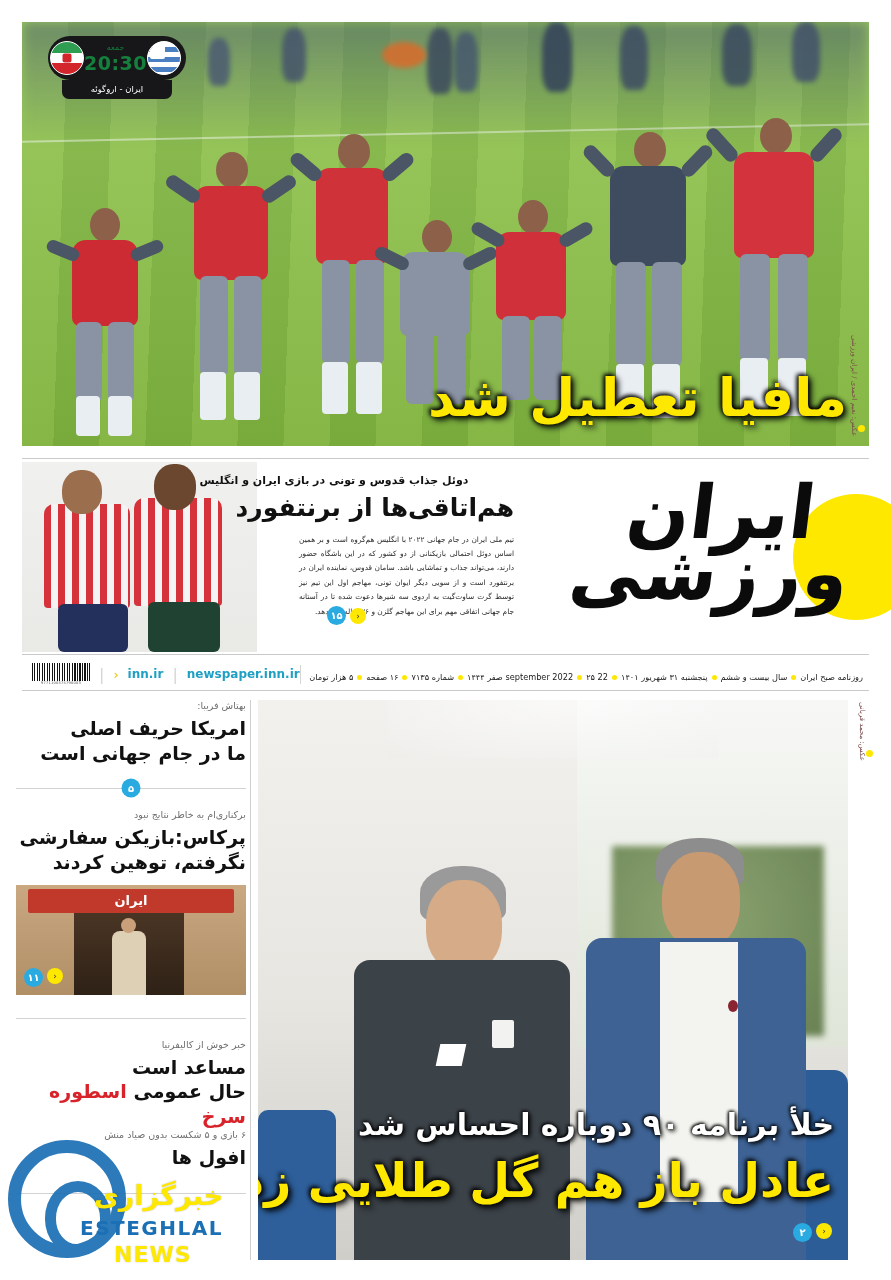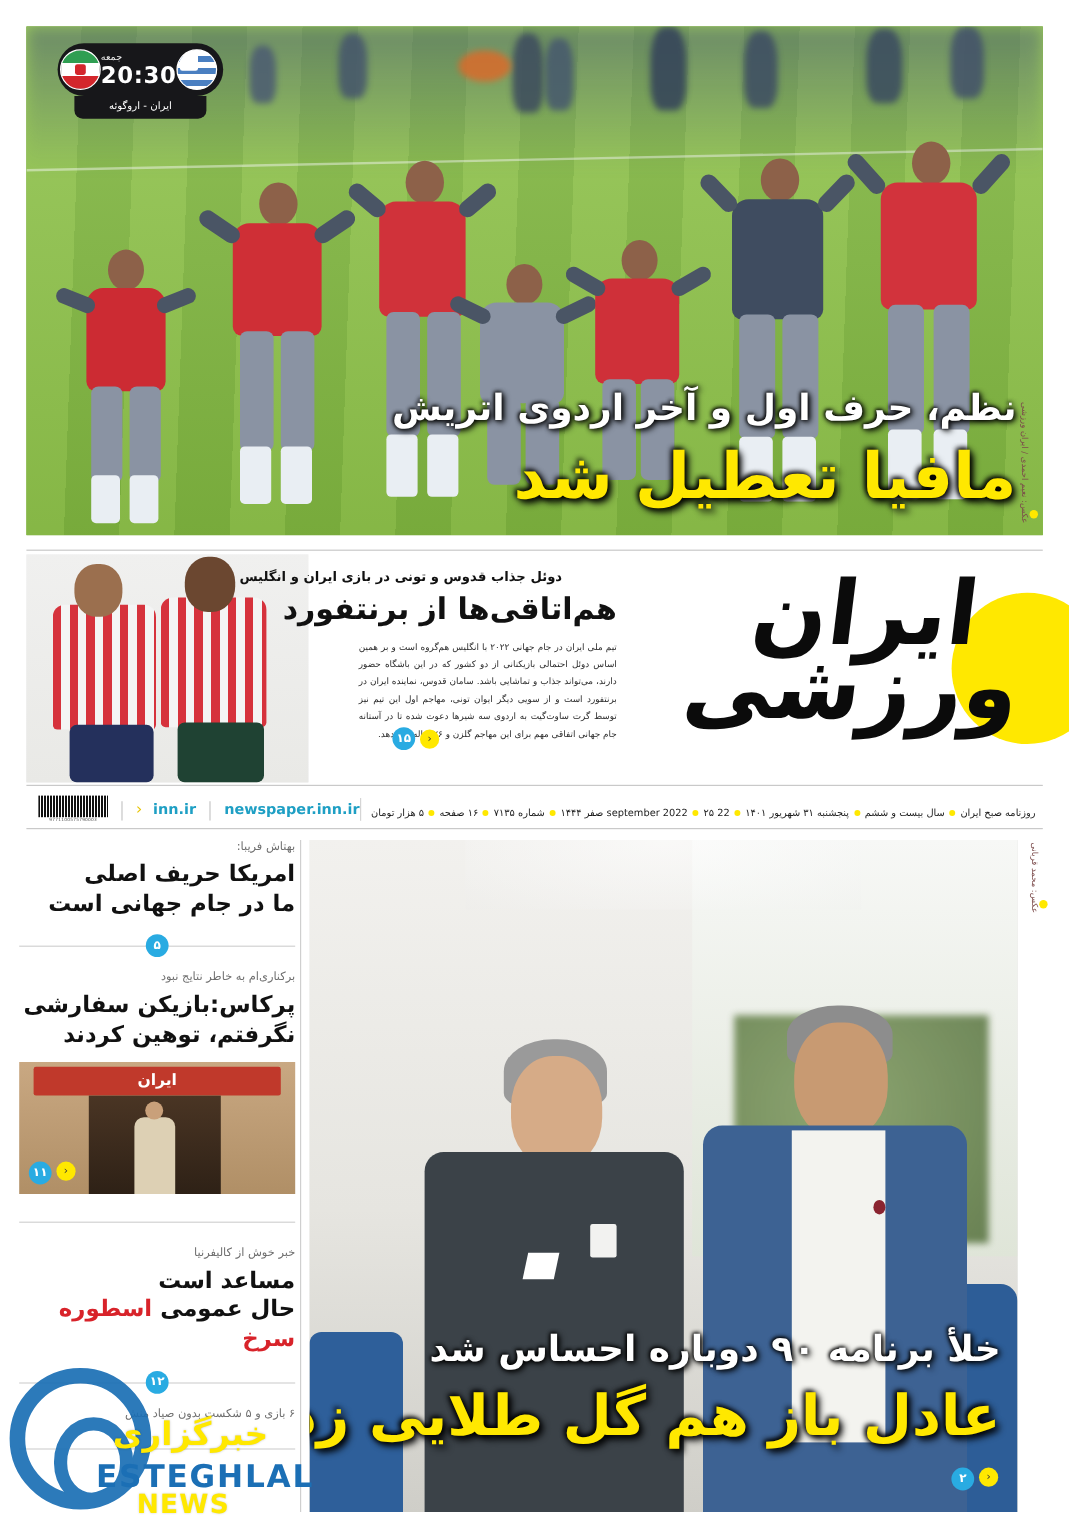--- a/index.html
+++ b/index.html
@@ -63,21 +63,21 @@
     padding:0 5px; position:relative;
   }
   .mb-flag { width:34px; height:34px; border-radius:50%; overflow:hidden; flex:0 0 34px; border:1.5px solid #fff; position:relative;}
   .flag-uru { background:#fff; }
   .flag-uru::before{content:"";position:absolute;left:0;right:0;top:0;height:100%;
     background:repeating-linear-gradient(180deg,#fff 0 5px,#4a7fc1 5px 10px);}
   .flag-uru::after{content:"";position:absolute;left:2px;top:2px;width:15px;height:15px;background:#fff;border-radius:2px;}
   .flag-irn{ background:linear-gradient(180deg,#2f9e52 33%,#fff 33% 66%,#d3262c 66%);}
   .flag-irn::after{content:"";position:absolute;left:50%;top:50%;width:9px;height:9px;
     transform:translate(-50%,-50%); background:#d3262c; border-radius:2px;}
-  .mb-center { text-align:left; color:#ffffff; line-height:1; flex:1;}
+  .mb-center { text-align:center; color:#15803d; line-height:1; flex:1;}
   .mb-day { font-size:8px; opacity:.92; margin-bottom:2px;}
   .mb-time { font-size:19px; font-weight:bold; letter-spacing:.5px;}
   .mb-teams {
     background:#17171a; color:#fff; font-size:8.5px;
     text-align:center; padding:4px 0 5px; margin:0 14px;
     border-radius:0 0 7px 7px;
   }
 
   
   .lead-kicker {
@@ -216,21 +216,21 @@
     z-index:20; pointer-events:none;
   }
   .wm-ball{
     position:absolute;left:2px;top:2px;width:118px;height:118px;border-radius:50%;
     border:13px solid #1b6fb5; opacity:.92;
   }
   .wm-ball::before{content:"";position:absolute;left:24px;top:28px;width:44px;height:52px;
     border:11px solid #1b6fb5;border-radius:50% 50% 48% 48%;}
   .wm-fa{position:absolute;left:88px;top:42px;font-size:27px;font-weight:bold;color:#ffe800;direction:rtl;
     text-shadow:0 0 2px rgba(0,0,0,.25);}
-  .wm-en{position:absolute;left:74px;top:78px;font-size:26px;font-weight:bold;color:#1b6fb5;letter-spacing:1.5px;}
+  .wm-en{position:absolute;left:74px;top:78px;font-size:20px;font-weight:bold;color:#1b6fb5;letter-spacing:1.5px;}
   .wm-en2{position:absolute;left:108px;top:104px;font-size:22px;font-weight:bold;color:#ffe800;letter-spacing:1px;
     text-shadow:0 0 2px rgba(0,0,0,.2);}
 </style>
 </head>
 <body>
 
 <div class="page">
 
   <div class="lead-photo">
     <div class="pitch"></div>
@@ -318,21 +318,20 @@
       <div class="p-head" style="left:48px;top:2px;width:32px;height:36px;"></div>
       <div class="p-torso" style="left:22px;top:36px;width:80px;height:106px;background:#d2333c;"></div>
       <div class="p-arm" style="left:-10px;top:22px;width:40px;height:14px;transform:rotate(48deg);"></div>
       <div class="p-arm" style="left:94px;top:22px;width:40px;height:14px;transform:rotate(-48deg);"></div>
       <div class="p-leg" style="left:28px;top:138px;width:30px;height:108px;"></div>
       <div class="p-leg" style="left:66px;top:138px;width:30px;height:108px;"></div>
       <div class="p-sock" style="left:28px;top:242px;width:28px;height:58px;"></div>
       <div class="p-sock" style="left:66px;top:242px;width:28px;height:58px;"></div>
     </div>
 
-    <div class="lead-kicker">نظم، حرف اول و آخر اردوی اتریش</div>
     <div class="lead-main">مافیا تعطیل شد</div>
 
     <div class="photo-credit-v" style="right:4px;bottom:10px;">
       <div class="credit-dot"></div>
       <span>عکس: نعیم احمدی / ایران ورزشی</span>
     </div>
   </div>
 
   <div class="rule" style="left:22px; top:458px; width:847px;"></div>
 
@@ -415,26 +414,24 @@
         </div>
       </div>
     </div>
     <div class="divider"></div>
 
     <div>
       <div class="side-kicker">خبر خوش از کالیفرنیا</div>
       <div class="side-head">مساعد است</div>
       <div class="side-head"><span>حال عمومی </span><span class="red">اسطوره سرخ</span></div>
     </div>
-    <div class="divider">
-      <div class="pgbadge">۱۲</div>
-    </div>
 
     <div>
       <div class="side-kicker">۶ بازی و ۵ شکست بدون صیاد منش</div>
+      <div class="side-head">افول ها</div>
     </div>
     <div class="divider"></div>
 
   </div>
 
   <div class="main-photo">
     <div class="mp-wall"></div>
     <div class="mp-window"></div>
     <div class="mp-green"></div>
     <div class="mp-chand"></div>

